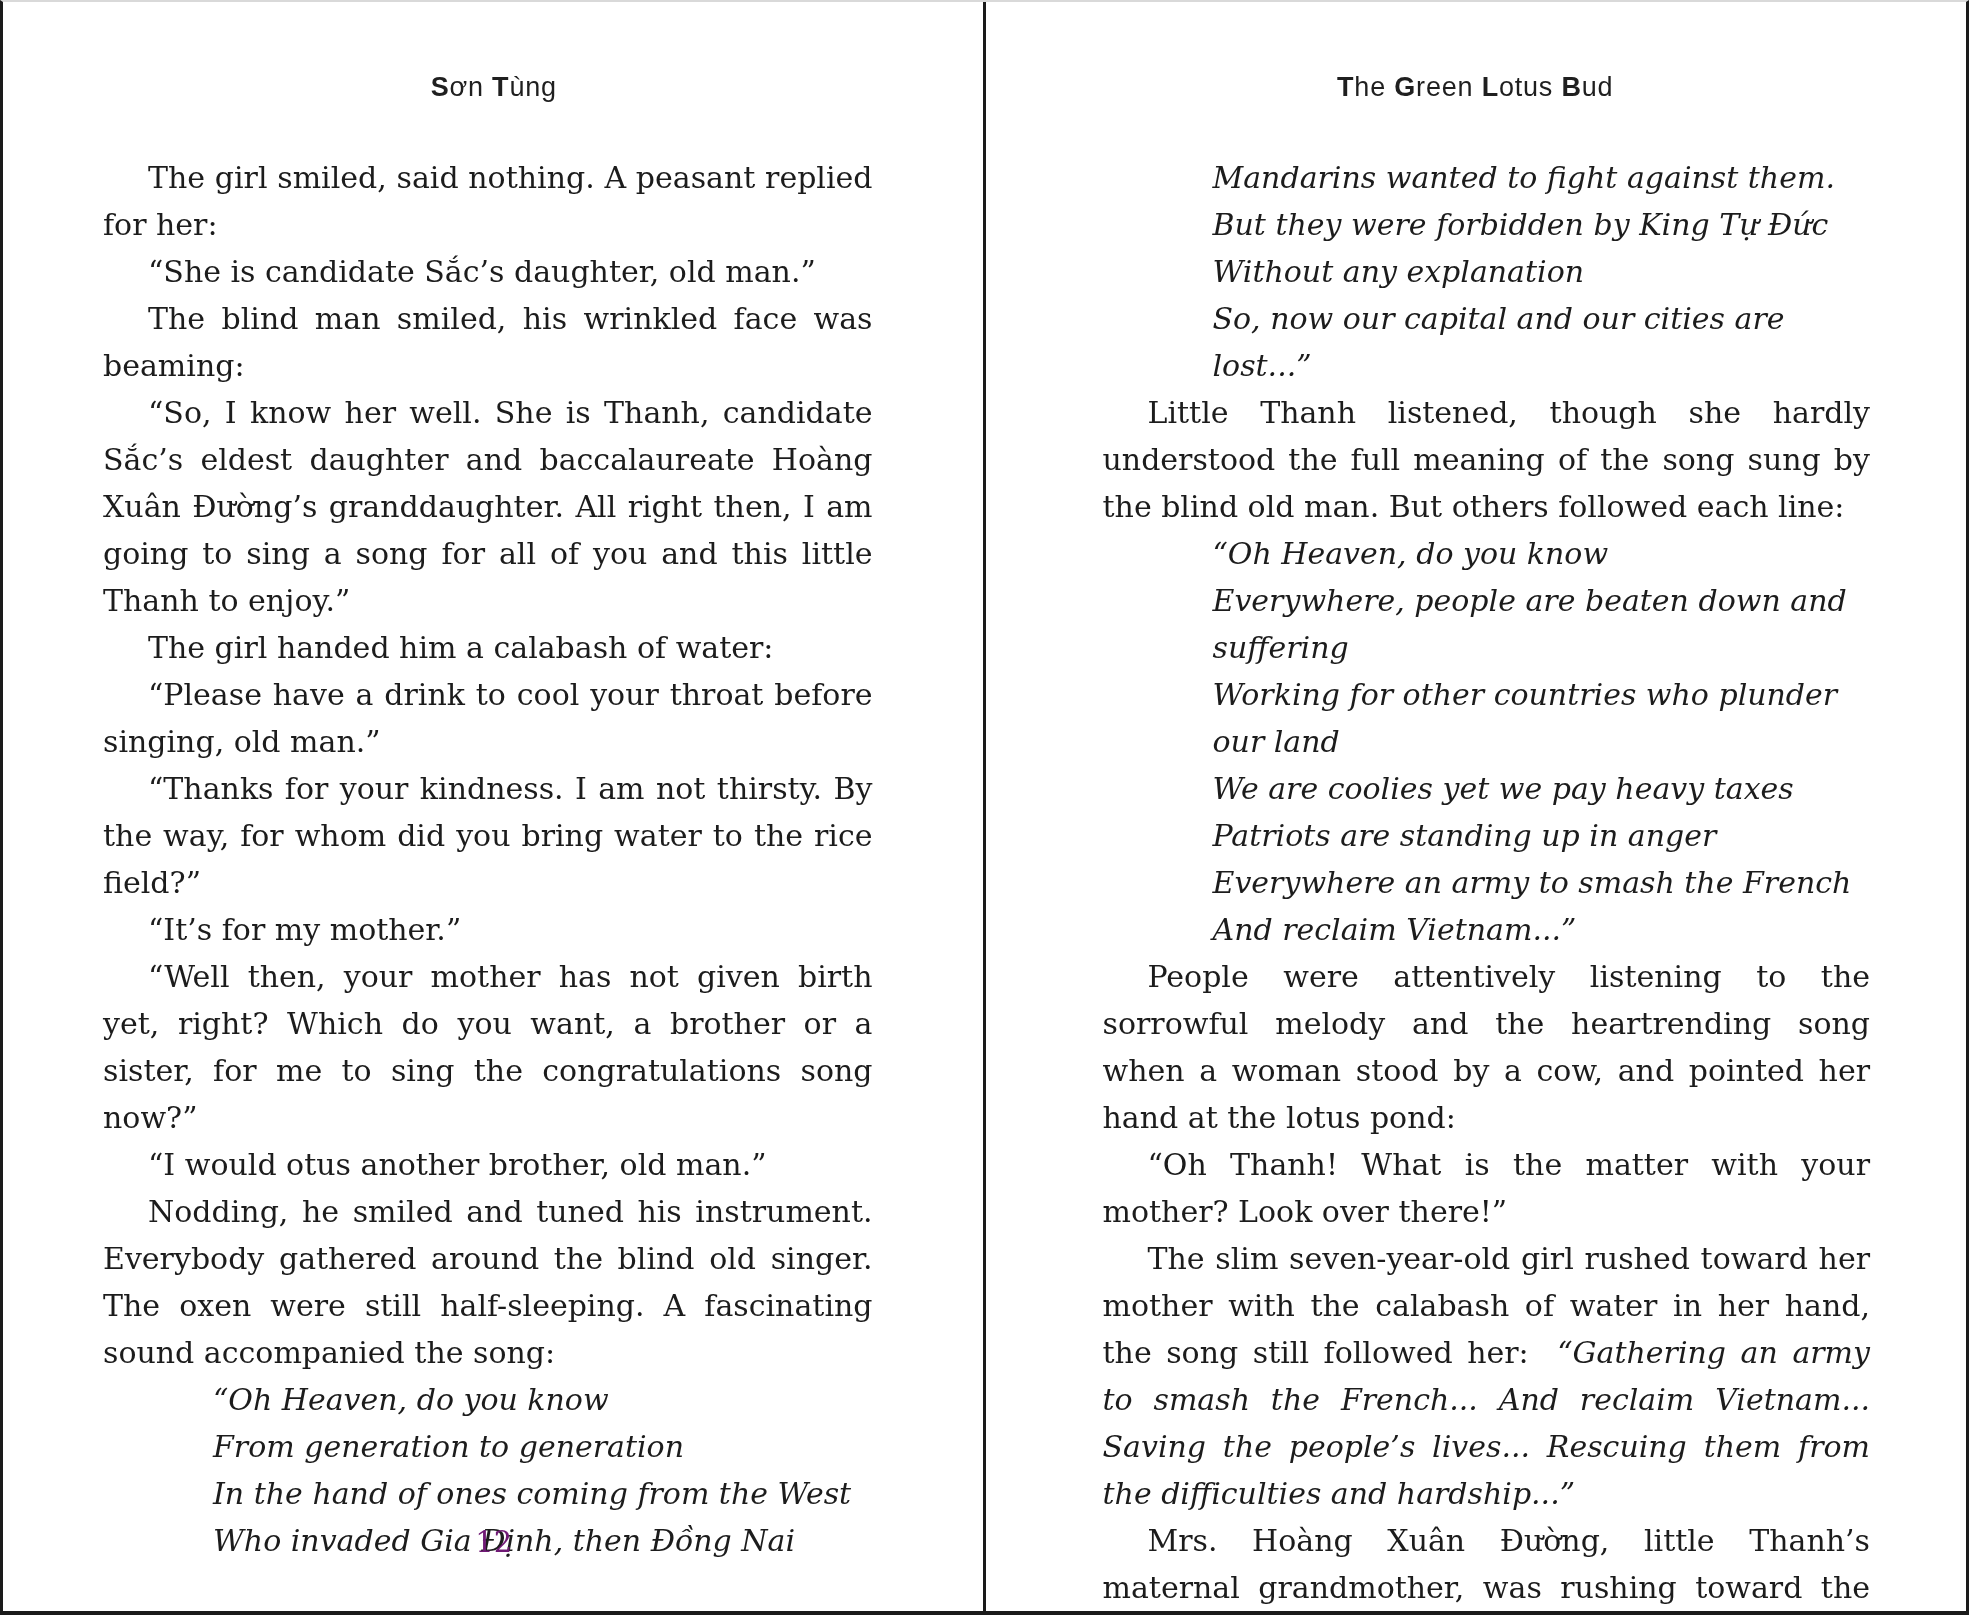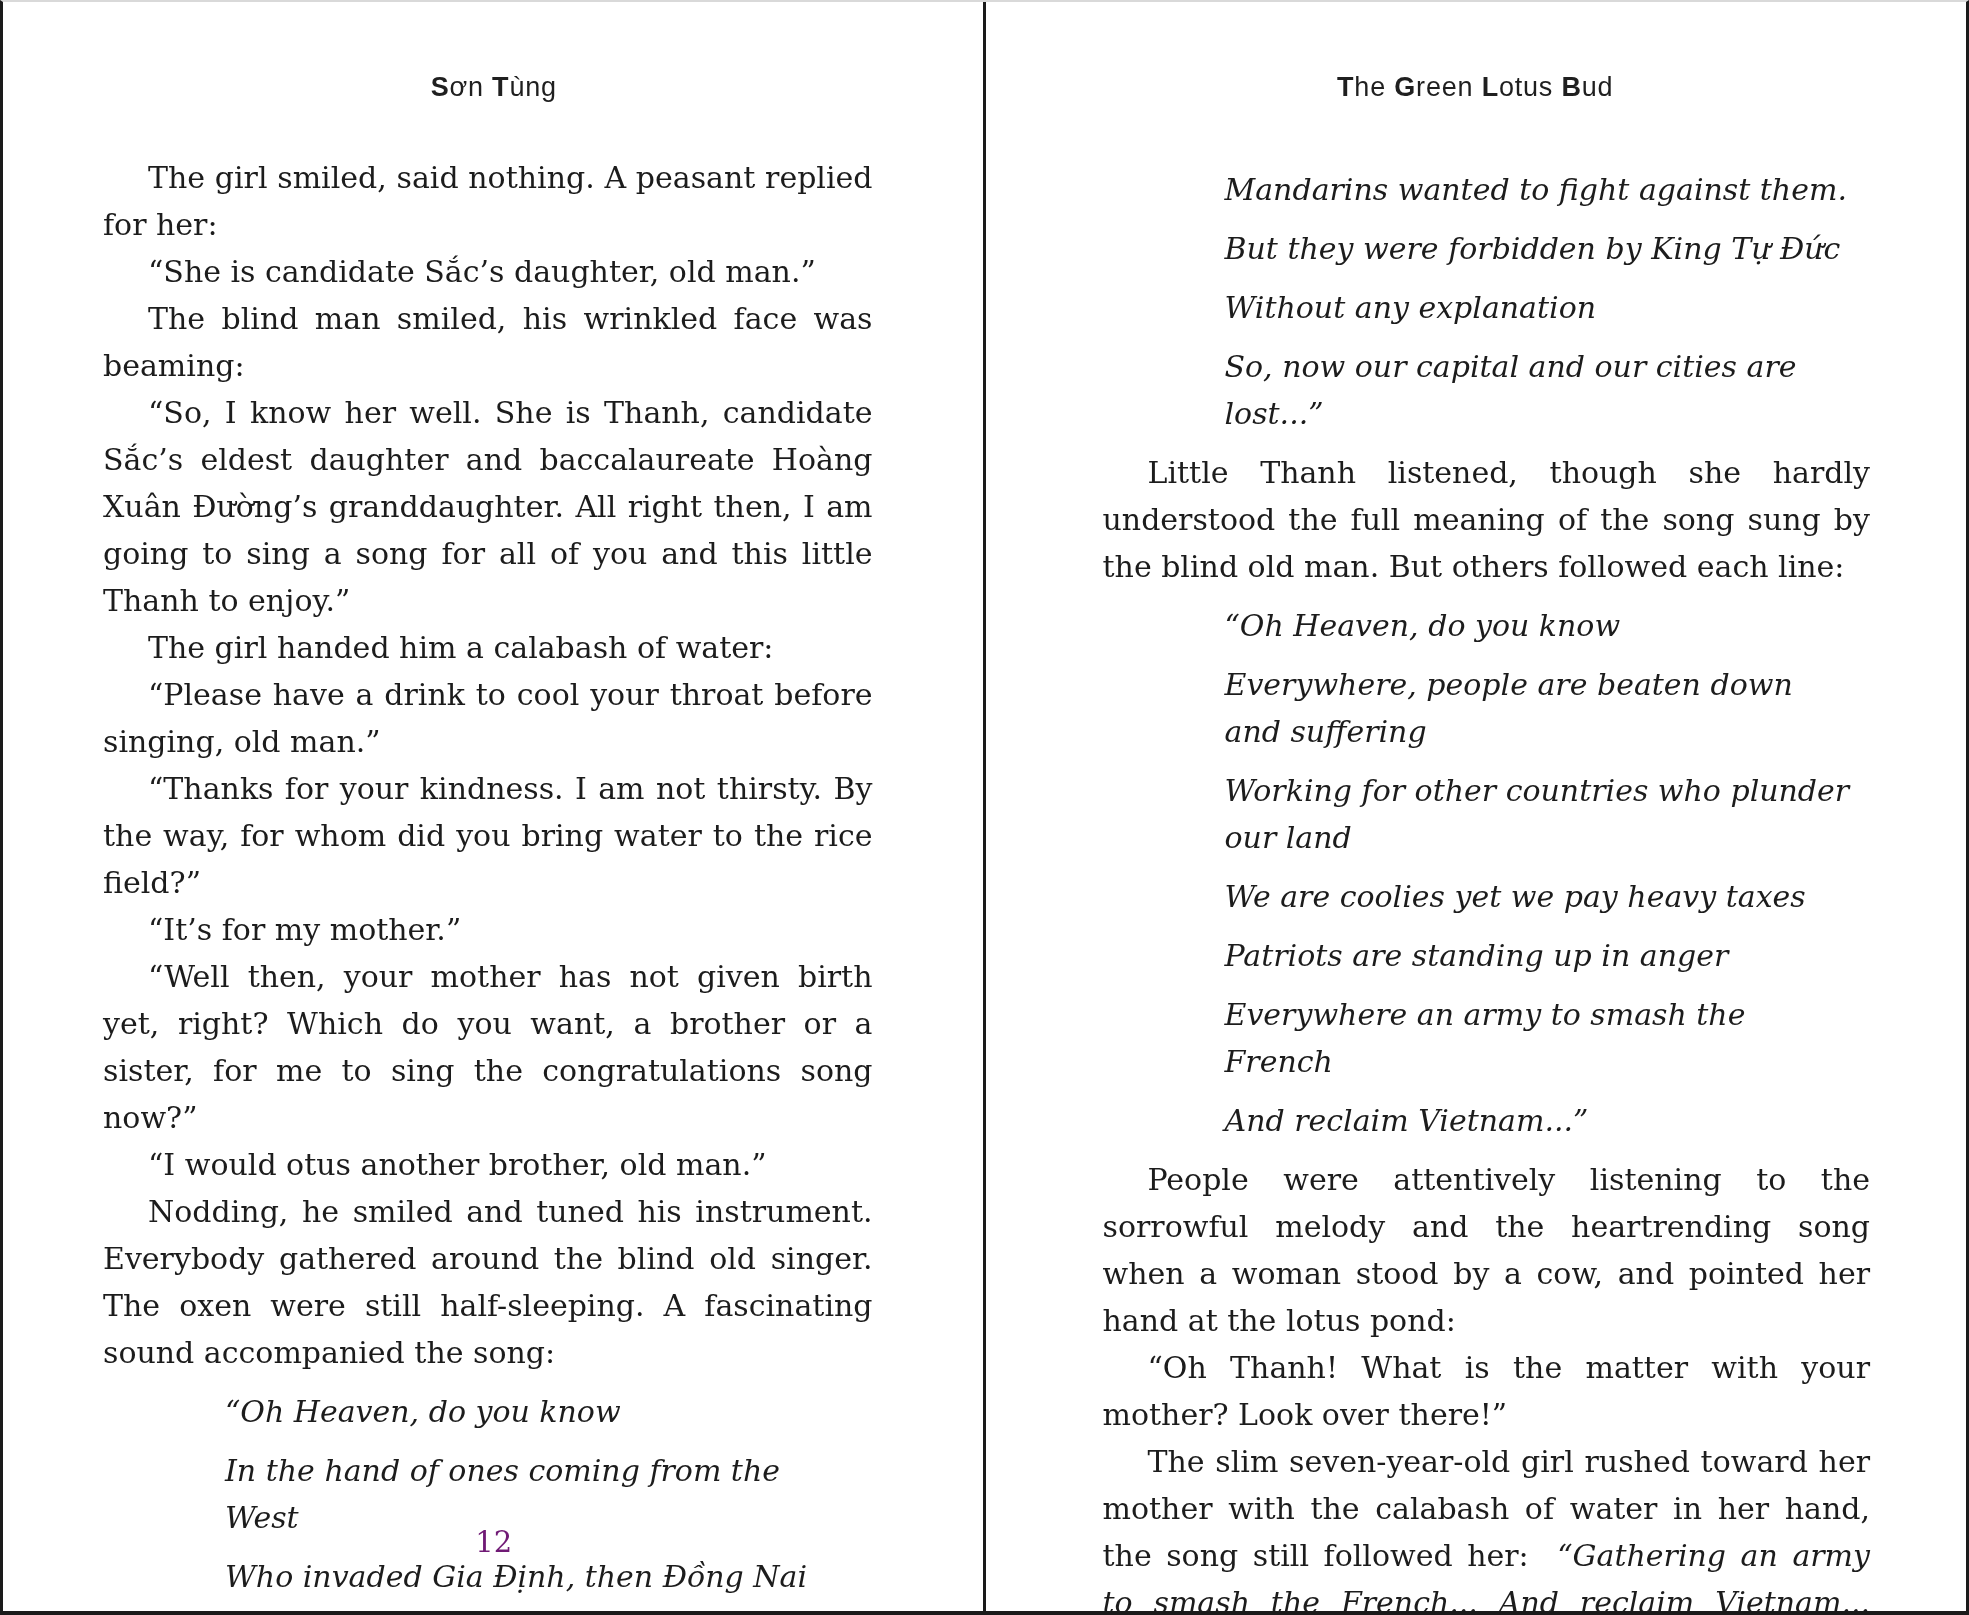--- a/index.html
+++ b/index.html
@@ -69,21 +69,21 @@
     text-indent: 45px;
   }
   .para .i { font-style: italic; margin-left: 14px; }
 
   .verse {
     margin: 0 0 0 110px;
     font-style: italic;
     text-align: left;
   }
   .verse-line {
-    margin: 12px;
+    margin: 0;
     text-indent: 0;
   }
 
   .page-number {
     position: absolute;
     bottom: 58px;
     left: 0;
     right: 0;
     text-align: center;
     font-family: "DejaVu Serif", serif;
@@ -105,20 +105,21 @@
         <p class="para"><span>“So, I know her well. She is Thanh, candidate Sắc’s eldest daughter and baccalaureate Hoàng Xuân Đường’s granddaughter. All right then, I am going to sing a song for all of you and this little Thanh to enjoy.”</span></p>
         <p class="para"><span>The girl handed him a calabash of water:</span></p>
         <p class="para"><span>“Please have a drink to cool your throat before singing, old man.”</span></p>
         <p class="para"><span>“Thanks for your kindness. I am not thirsty. By the way, for whom did you bring water to the rice field?”</span></p>
         <p class="para"><span>“It’s for my mother.”</span></p>
         <p class="para"><span>“Well then, your mother has not given birth yet, right? Which do you want, a brother or a sister, for me to sing the congratulations song now?”</span></p>
         <p class="para"><span>“I would otus another brother, old man.”</span></p>
         <p class="para"><span>Nodding, he smiled and tuned his instrument. Everybody gathered around the blind old singer. The oxen were still half-sleeping. A fascinating sound accompanied the song:</span></p>
         <div class="verse">
           <p class="verse-line">“Oh Heaven, do you know</p>
+          <p class="verse-line">From generation to generation</p>
           <p class="verse-line">In the hand of ones coming from the West</p>
           <p class="verse-line">Who invaded Gia Định, then Đồng Nai</p>
         </div>
       </div>
     <div class="page-number">12</div>
   </div>
 
   <div class="page page-right">
     <div class="page-header"><span class="b">T</span><span>he </span><span class="b">G</span><span>reen </span><span class="b">L</span><span>otus </span><span class="b">B</span><span>ud</span></div>
     <div class="page-body">

